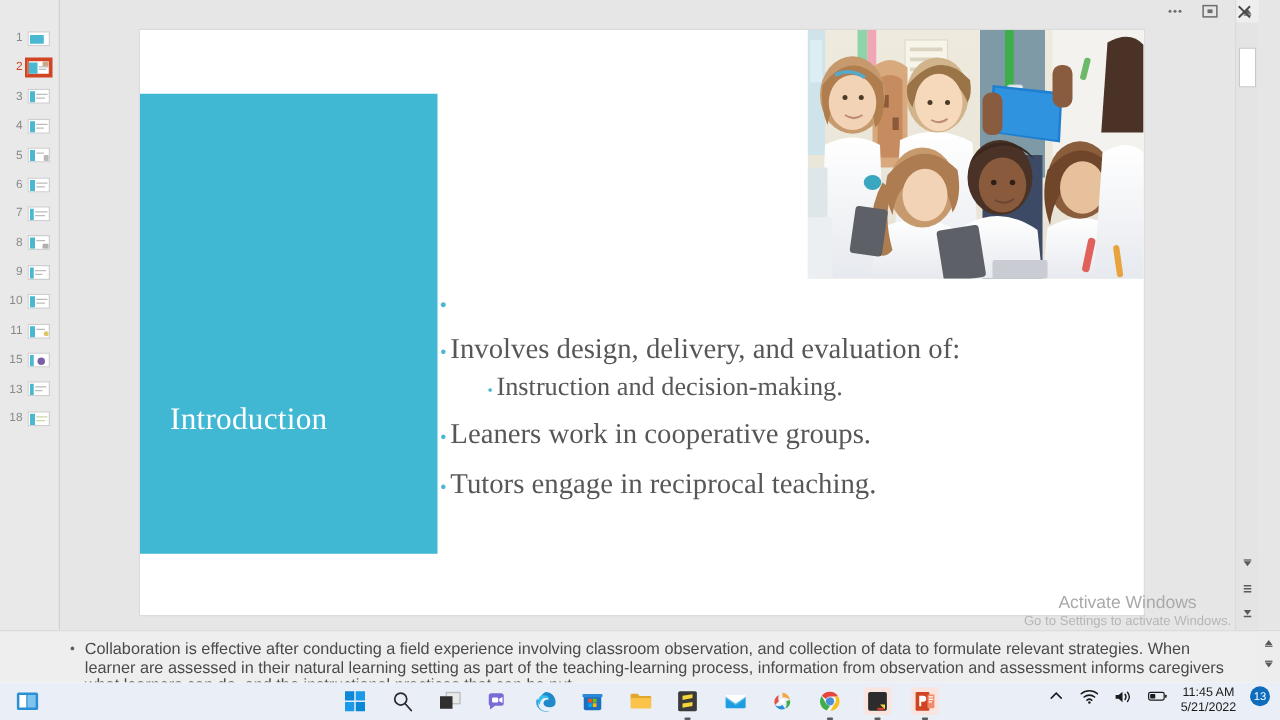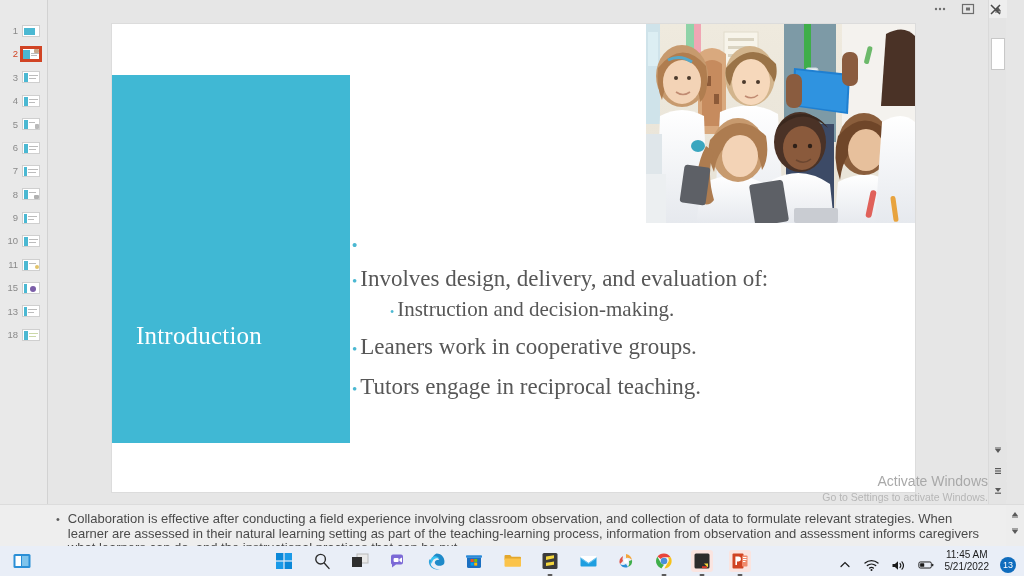--- a/index.html
+++ b/index.html
@@ -85,22 +85,22 @@
   }
   .bl .txt { font-size: 23px; line-height: 1.16; }
   .bl.lvl1 { font-weight: bold; }
   .bl.lvl1 .txt { font-weight: bold; color: #555555; }
   .bl.sub { margin-left: 38px; margin-top: -3px; }
   .bl.sub .txt { font-size: 21px; }
   .bl.gap { margin-top: 13px; }
 
   
   .watermark {
-    position: absolute; right: 18px; bottom: 1px;
-    text-align: right; width: 200px;
+    position: absolute; right: 4px; bottom: 1px;
+    text-align: center; width: 200px;
   }
   .wm1 { font-size: 14px; color: #a9a9a9; line-height: 1.35; }
   .wm2 { font-size: 10.5px; color: #b6b6b6; }
 
   
   .vscroll {
     position: absolute; right: 0; top: 0;
     width: 18px; height: 504px;
     background: #e4e4e4; border-left: 1px solid #dadada;
   }
@@ -167,21 +167,21 @@
   .tb-ico.active::after {
     content: ""; position: absolute; bottom: -4px; left: 50%;
     transform: translateX(-50%);
     width: 5px; height: 2.5px; border-radius: 2px; background: #5a5a5a;
   }
   .tb-ico.run-hl {
     background: #fae4e0; border-radius: 3px;
   }
   .tb-right {
     position: absolute; right: 8px; display: flex;
-    align-items: flex-end; gap: 11px;
+    align-items: flex-start; gap: 11px;
   }
   .tray-ico { width: 16px; height: 16px; display: flex; align-items: center; justify-content: center; }
   .clock { text-align: center; font-size: 10px; color: #1b1b1b; line-height: 12px; }
   .badge {
     width: 16px; height: 16px; border-radius: 50%;
     background: #0f6cbd; color: #fff; font-size: 9px;
     display: flex; align-items: center; justify-content: center;
   }
 </style>
 </head>

